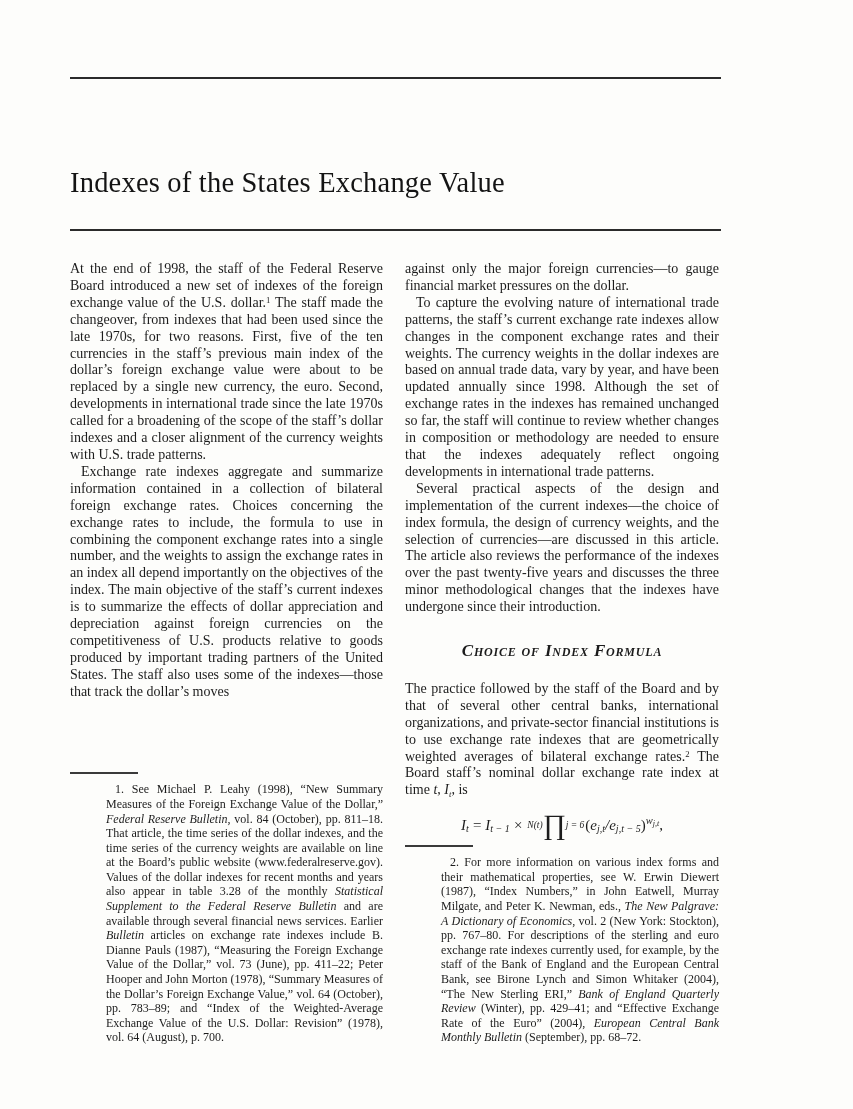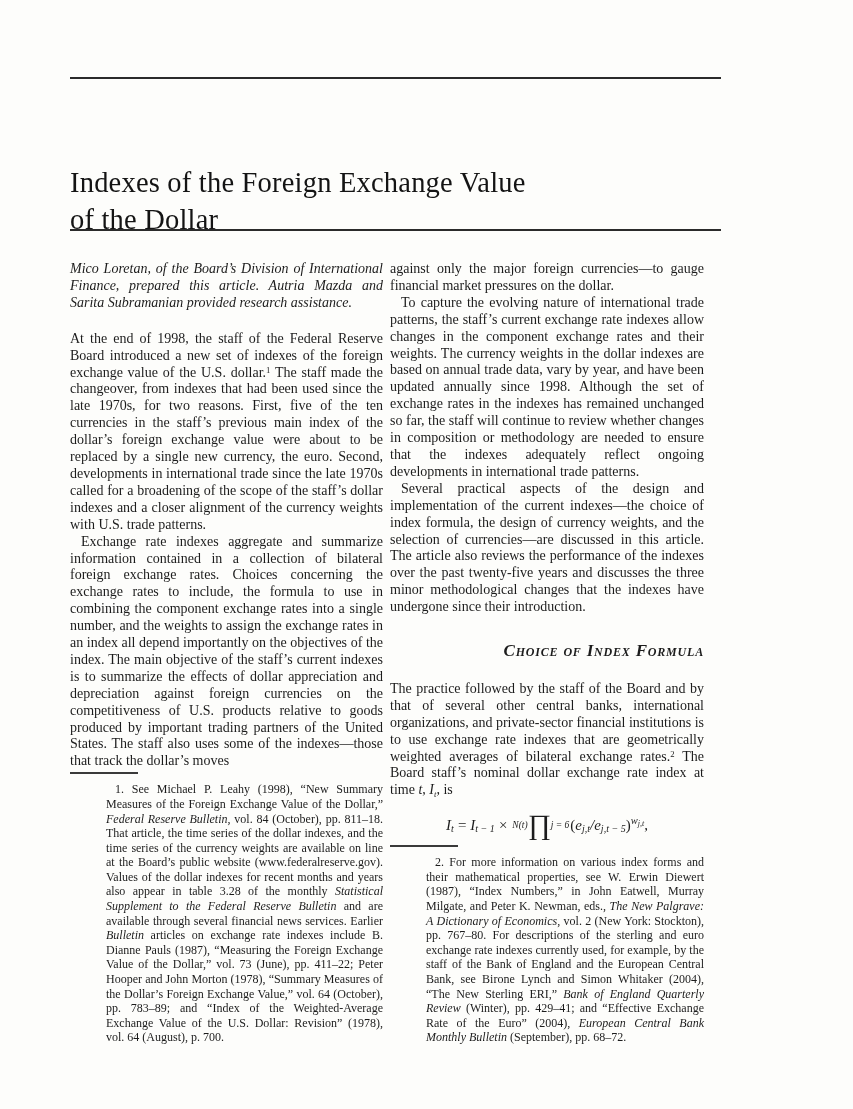--- a/index.html
+++ b/index.html
@@ -32,37 +32,37 @@
     top:261px;
     height:784px;
     display:flex;
     flex-direction:column;
     justify-content:space-between;
     font-size:14px;
     line-height:16.9px;
     text-align:justify;
   }
   .col-left  { left:70px;  width:313px; }
-  .col-right { left:390px; width:314px; }
+  .col-right { left:405px; width:314px; }
   p { margin:0; }
   .byline {
     font-style:italic;
     margin-bottom:19px;
   }
   .indent { text-indent:11px; }
   .it  { font-style:italic; }
   .sup { font-size:0.62em; line-height:0; position:relative; top:-0.45em; }
   .sb  { font-size:0.62em; line-height:0; position:relative; top:0.25em; }
   .section-heading {
     font-style:italic;
     font-variant:small-caps;
     font-size:17px;
     letter-spacing:0.8px;
     margin:27px 0 21px 0;
-    text-align:right;
+    text-align:center;
   }
   .footnote {
     font-size:12px;
     line-height:14.6px;
     text-align:justify;
   }
   .fn-rule {
     width:68px; height:2px;
     background:#3a3a3a;
     margin-bottom:8px;
@@ -95,29 +95,27 @@
   .f-exp-sub { font-size:8px; position:relative; top:0.3em; }
 </style>
 </head>
 <body>
 
 <div class="page">
 
   <div class="rule rule-top"></div>
 
   <h1 class="title">
-    <div>Indexes of the Foreign Exchange Value</div>
-    <div>of the Dollar</div>
+    <div>Indexes of the States Exchange Value</div>
   </h1>
 
   <div class="rule rule-mid"></div>
 
   <div class="col col-left">
     <div>
-      <p class="byline">Mico Loretan, of the Board’s Division of International Finance, prepared this article. Autria Mazda and Sarita Subramanian provided research assistance.</p>
       <p><span>At the end of 1998, the staff of the Federal Reserve Board introduced a new set of indexes of the foreign exchange value of the U.S. dollar.</span><span class="sup">1</span><span> The staff made the changeover, from indexes that had been used since the late 1970s, for two reasons. First, five of the ten currencies in the staff’s previous main index of the dollar’s foreign exchange value were about to be replaced by a single new currency, the euro. Second, developments in international trade since the late 1970s called for a broadening of the scope of the staff’s dollar indexes and a closer alignment of the currency weights with U.S. trade patterns.</span></p>
       <p class="indent">Exchange rate indexes aggregate and summarize information contained in a collection of bilateral foreign exchange rates. Choices concerning the exchange rates to include, the formula to use in combining the component exchange rates into a single number, and the weights to assign the exchange rates in an index all depend importantly on the objectives of the index. The main objective of the staff’s current indexes is to summarize the effects of dollar appreciation and depreciation against foreign currencies on the competitiveness of U.S. products relative to goods produced by important trading partners of the United States. The staff also uses some of the indexes—those that track the dollar’s moves</p>
     </div>
     <div class="footnote">
       <div class="fn-rule"></div>
       <p class="fn-text"><span>1. See Michael P. Leahy (1998), “New Summary Measures of the Foreign Exchange Value of the Dollar,” </span><span class="it">Federal Reserve Bulletin</span><span>, vol. 84 (October), pp. 811–18. That article, the time series of the dollar indexes, and the time series of the currency weights are available on line at the Board’s public website (www.federalreserve.gov). Values of the dollar indexes for recent months and years also appear in table 3.28 of the monthly </span><span class="it">Statistical Supplement to the Federal Reserve Bulletin</span><span> and are available through several financial news services. Earlier </span><span class="it">Bulletin</span><span> articles on exchange rate indexes include B. Dianne Pauls (1987), “Measuring the Foreign Exchange Value of the Dollar,” vol. 73 (June), pp. 411–22; Peter Hooper and John Morton (1978), “Summary Measures of the Dollar’s Foreign Exchange Value,” vol. 64 (October), pp. 783–89; and “Index of the Weighted-Average Exchange Value of the U.S. Dollar: Revision” (1978), vol. 64 (August), p. 700.</span></p>
     </div>
   </div>
 
   <div class="col col-right">

